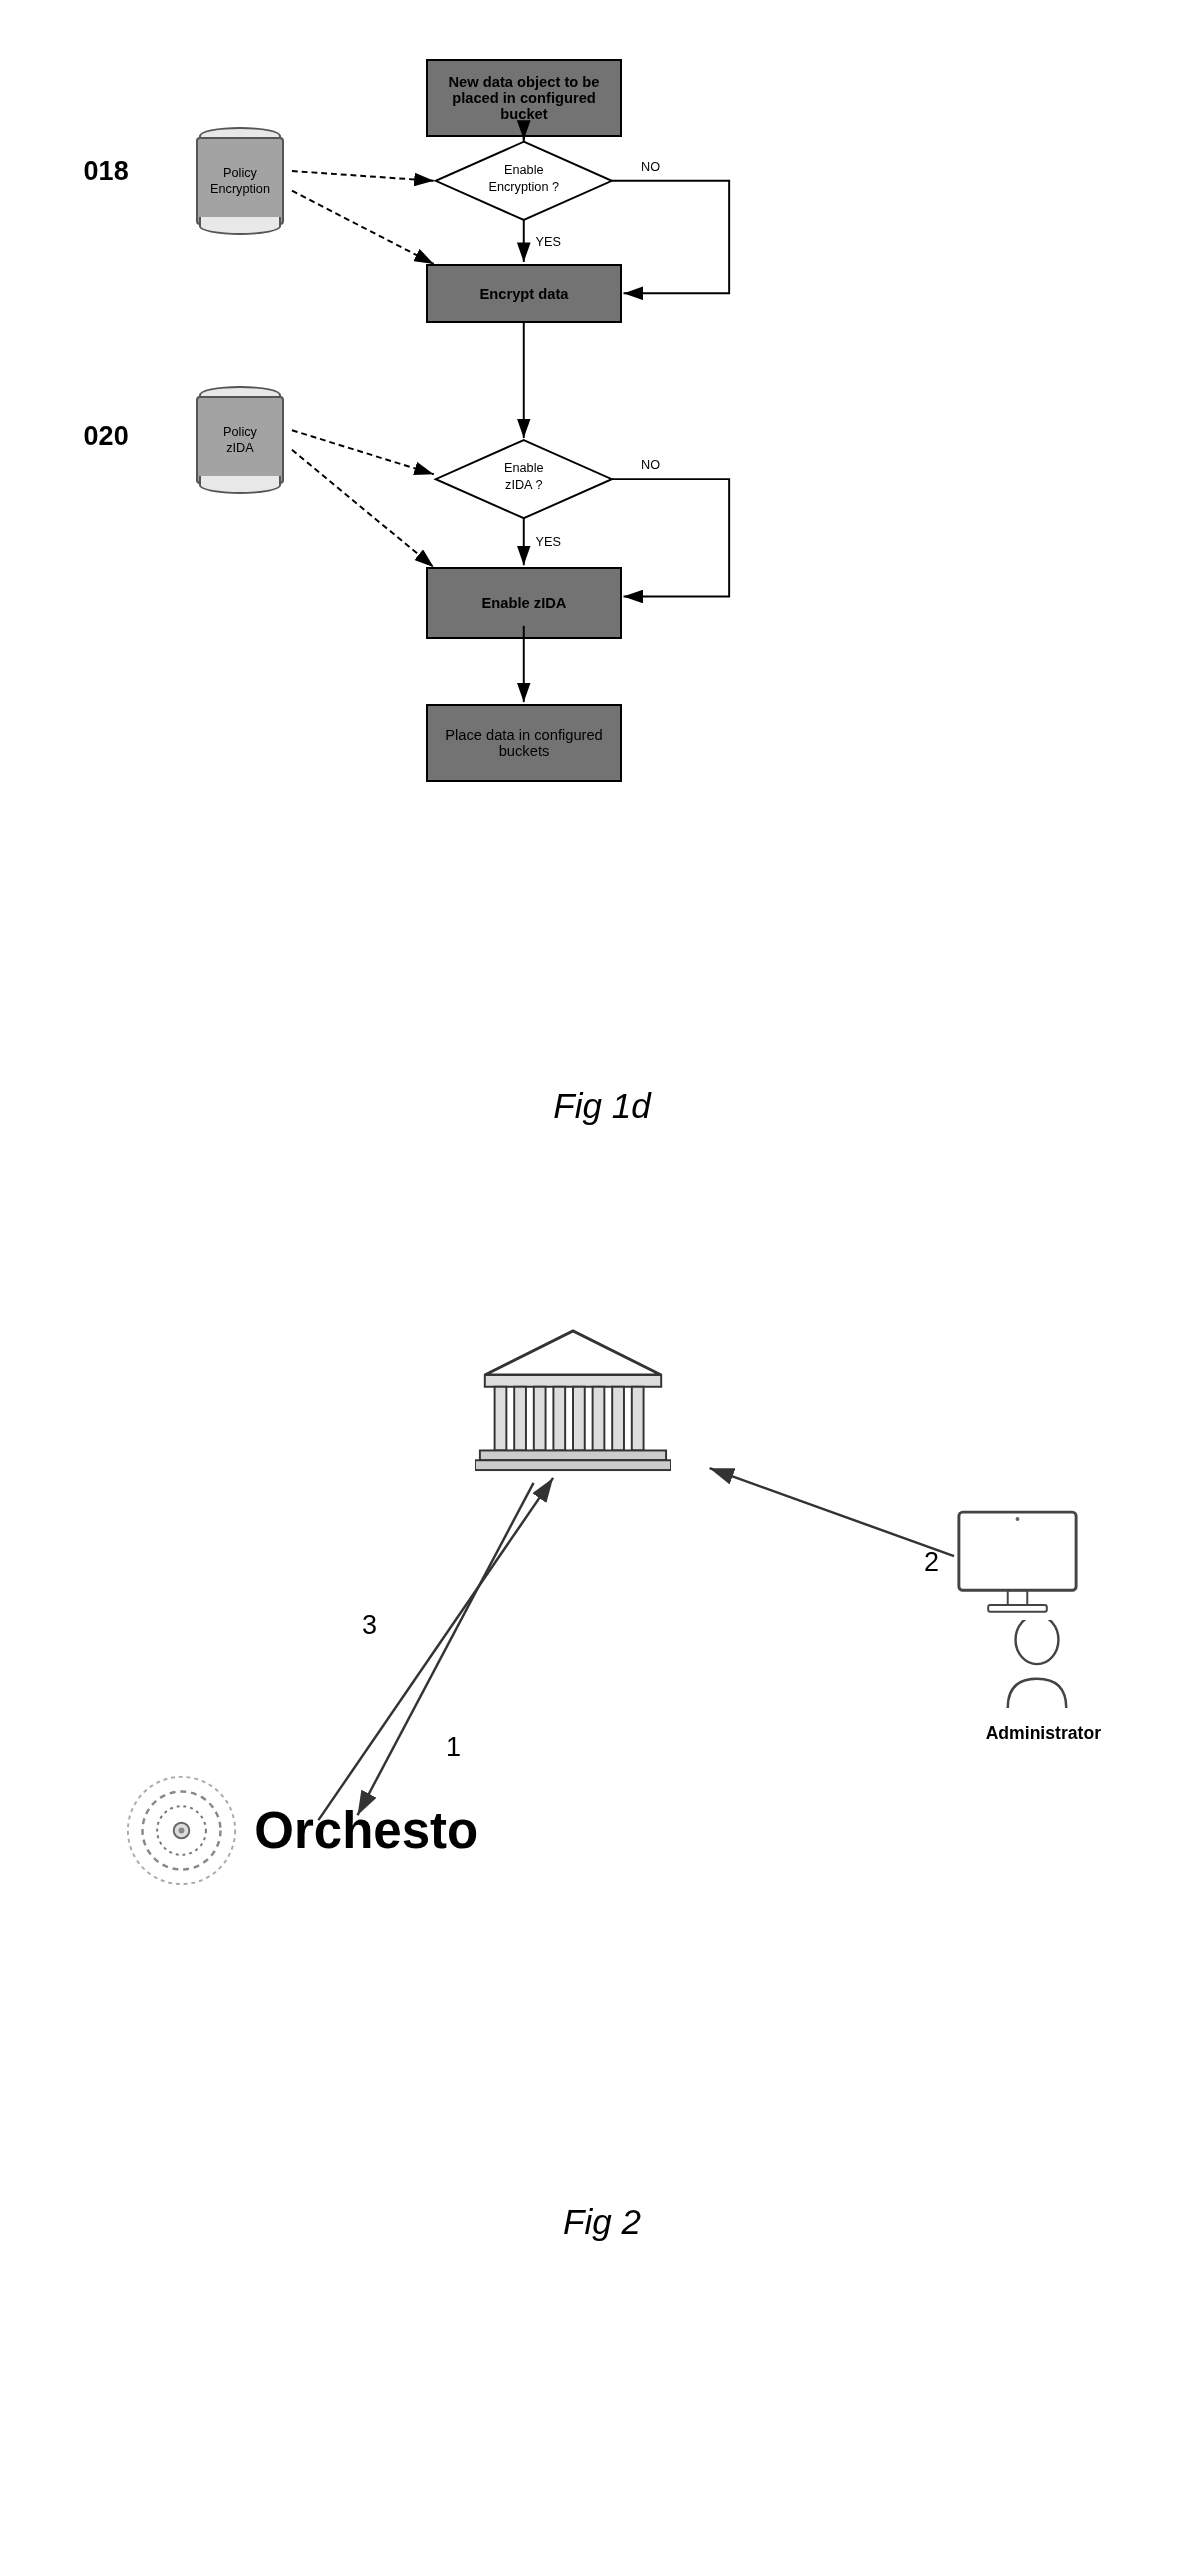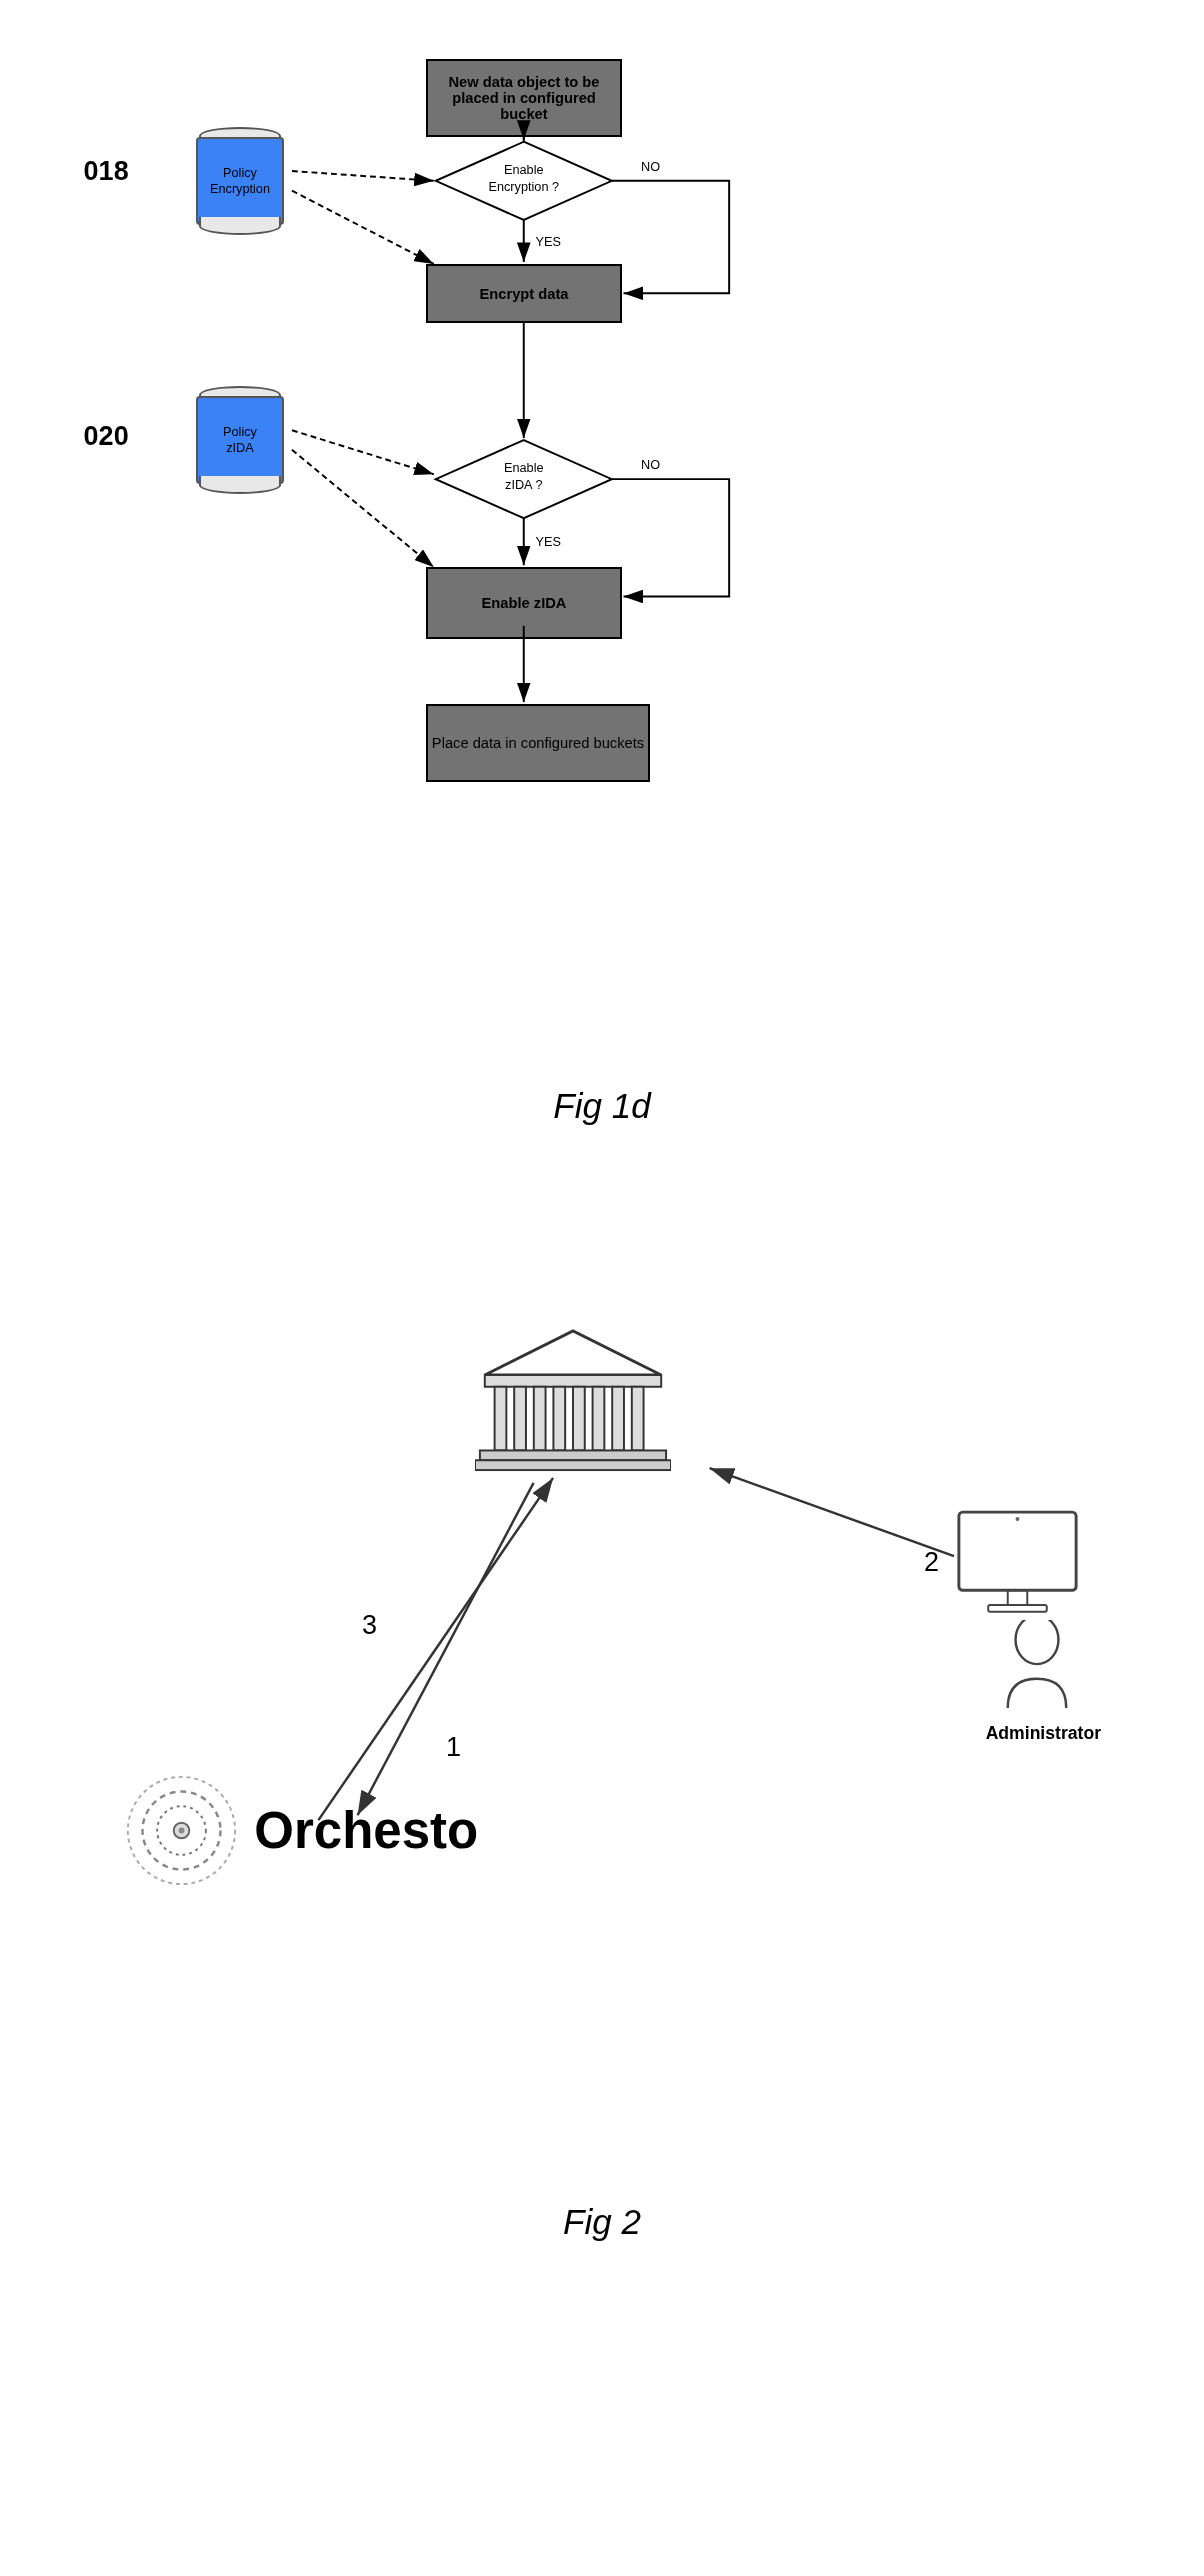--- a/index.html
+++ b/index.html
@@ -53,21 +53,21 @@
       height: 108px;
     }
     .scroll-body {
       position: absolute;
       top: 9.8px;
       left: 4.9px;
       right: 4.9px;
       bottom: 9.8px;
       border: 2px solid #555;
       border-radius: 3.9px;
-      background: #3b82f6;
+      background: #a3a3a3;
       display: flex;
       flex-direction: column;
       align-items: center;
       justify-content: center;
       font-size: 12.7px;
       text-align: center;
       line-height: 1.3;
     }
     .scroll-top-curl {
       position: absolute;
@@ -202,21 +202,21 @@
     </div>
 
     <div class="fc-box bold" style="left:362px; top:225px; width:196px; height:59px;">
       <span>Encrypt data</span>
     </div>
 
     <div class="fc-box bold" style="left:362px; top:528px; width:196px; height:72px;">
       <span>Enable zIDA</span>
     </div>
 
-    <div class="fc-box" style="left:362px; top:665px; width:224px; height:78px;">
+    <div class="fc-box" style="left:362px; top:665px; width:196px; height:78px;">
       <span>Place data in configured buckets</span>
     </div>
 
     <svg class="flowchart-svg" xmlns="http://www.w3.org/2000/svg" viewBox="0 0 1100 1050" width="1076" height="1027">
       <defs>
         <marker id="arrowhead" markerWidth="10" markerHeight="7" refX="10" refY="3.5" orient="auto">
           <polygon points="0 0, 10 3.5, 0 7" fill="#000"></polygon>
         </marker>
         <marker id="arrowhead-white" markerWidth="10" markerHeight="7" refX="10" refY="3.5" orient="auto">
           <polygon points="0 0, 10 3.5, 0 7" fill="#000"></polygon>

